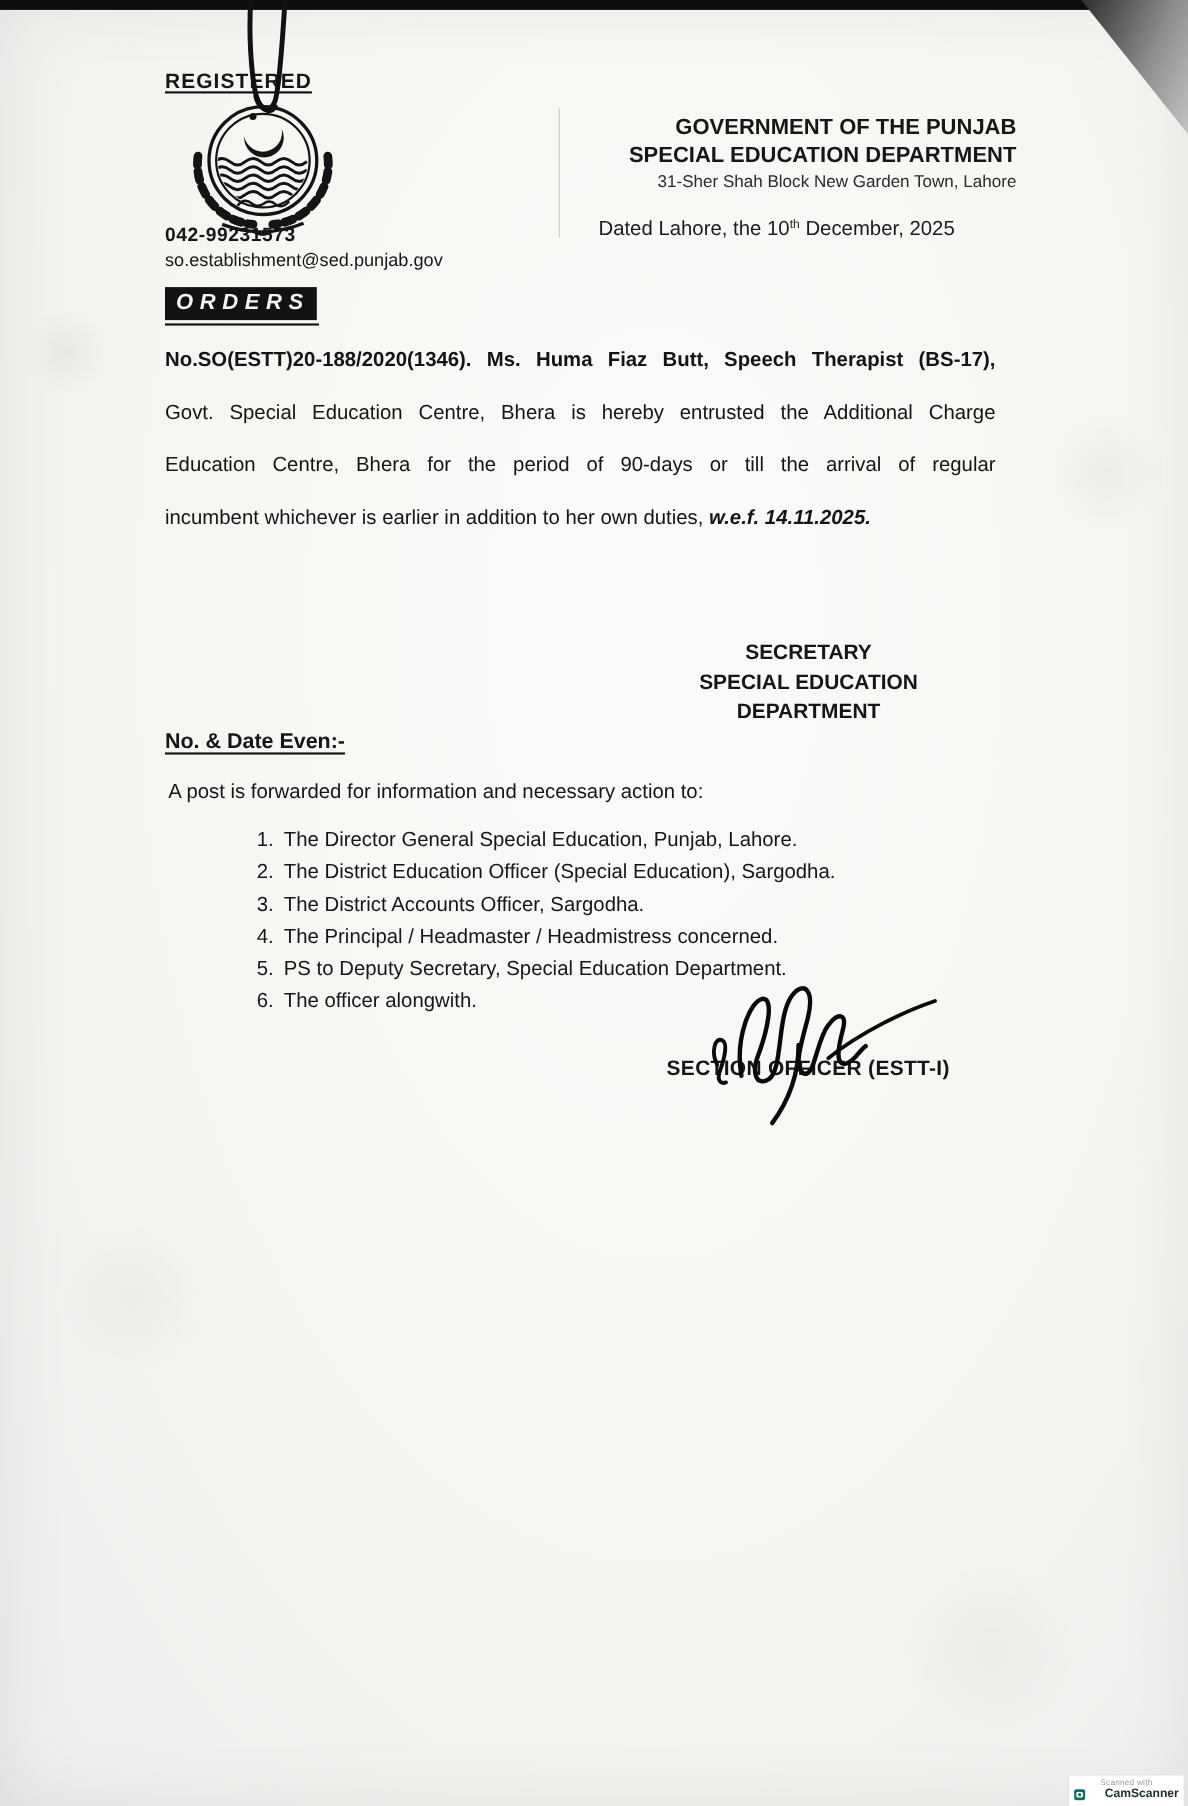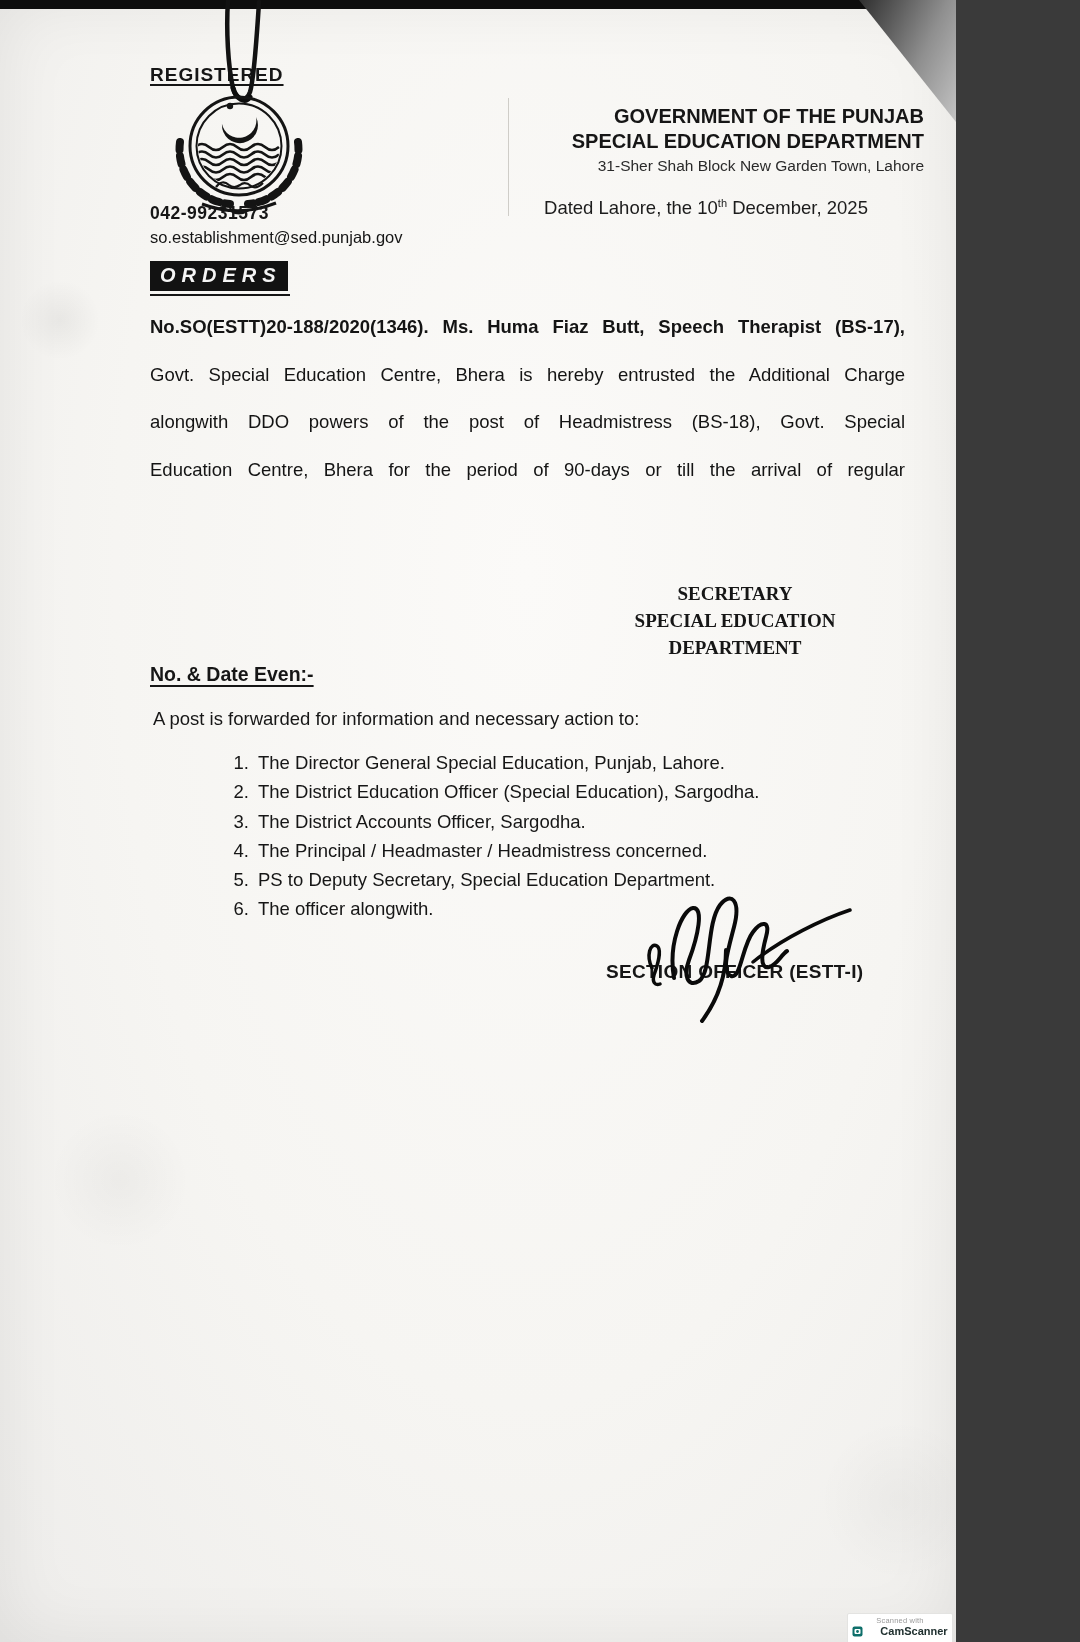--- a/index.html
+++ b/index.html
@@ -1,17 +1,17 @@
 <!DOCTYPE html>
 <html><head>
 <meta charset="utf-8">
 <style>
   html,body{margin:0;padding:0;background:#3a3a3a;}
   #page{
-    position:relative;width:956px;height:1642px;overflow:hidden;
+    position:relative;width:1080px;height:1642px;overflow:hidden;
     background:radial-gradient(ellipse at 55% 35%, #fbfaf8 0%, #f6f5f2 55%, #eeedeb 100%);
     box-shadow:inset 0 0 70px rgba(0,0,0,.07);
     font-family:"Liberation Sans", sans-serif;color:#161616;
   }
   .abs{position:absolute;}
   .smudges{left:0;top:0;width:100%;height:100%;pointer-events:none;
     background:
       radial-gradient(circle at 60px 320px, rgba(0,0,0,.05), transparent 40px),
       radial-gradient(circle at 1005px 430px, rgba(0,0,0,.04), transparent 55px),
       radial-gradient(circle at 120px 1180px, rgba(0,0,0,.03), transparent 70px),
@@ -47,21 +47,21 @@
 
   
   .order-body{left:150px;top:303px;width:755px;font-size:18.5px;color:#141414;}
   .order-body .ln{height:47.5px;line-height:47.5px;white-space:nowrap;
     text-align:justify;text-align-last:justify;}
   .order-body .ln.last{text-align:left;text-align-last:left;white-space:normal;}
   .b{font-weight:bold;}
   .bi{font-weight:bold;font-style:italic;}
 
   .secretary{left:625px;top:580px;width:220px;text-align:center;
-    font-size:19px;font-weight:bold;line-height:27px;font-family:Liberation Serif, serif;}
+    font-size:19px;font-weight:bold;line-height:27px;}
 
   .even-heading{left:150px;top:663px;font-size:19.5px;font-weight:bold;
     text-decoration:underline;text-decoration-thickness:2px;text-underline-offset:4px;}
   .copy-intro{left:153px;top:708px;font-size:18.5px;}
   .recipients{left:218px;top:748px;margin:0;padding-left:36px;font-size:18.5px;}
   .recipients li{line-height:29.3px;padding-left:4px;}
 
   .signature{left:636px;top:874px;z-index:2;}
   .section-officer{left:606px;top:961px;font-size:19px;font-weight:bold;letter-spacing:.3px;}
 
@@ -120,22 +120,22 @@
     <div class="l2">SPECIAL EDUCATION DEPARTMENT</div>
     <div class="l3">31-Sher Shah Block New Garden Town, Lahore</div>
   </div>
   <div class="abs date-line"><span>Dated Lahore, the 10</span><sup>th</sup><span> December, 2025</span></div>
 
   <div class="abs orders">ORDERS</div>
 
   <div class="abs order-body">
     <div class="ln b">No.SO(ESTT)20-188/2020(1346). Ms. Huma Fiaz Butt, Speech Therapist (BS-17),</div>
     <div class="ln">Govt. Special Education Centre, Bhera is hereby entrusted the Additional Charge</div>
-    <div class="ln">alongwith DDO powers of the post of Headmistress (BS-18), Govt. Special</div>
     <div class="ln">Education Centre, Bhera for the period of 90-days or till the arrival of regular</div>
+    <div class="ln last"><span>incumbent whichever is earlier in addition to her own duties, </span><span class="bi">w.e.f. 14.11.2025.</span></div>
   </div>
 
   <div class="abs secretary">
     <div>SECRETARY</div>
     <div>SPECIAL EDUCATION</div>
     <div>DEPARTMENT</div>
   </div>
 
   <div class="abs even-heading">No. &amp; Date Even:-</div>
   <div class="abs copy-intro">A post is forwarded for information and necessary action to:</div>

